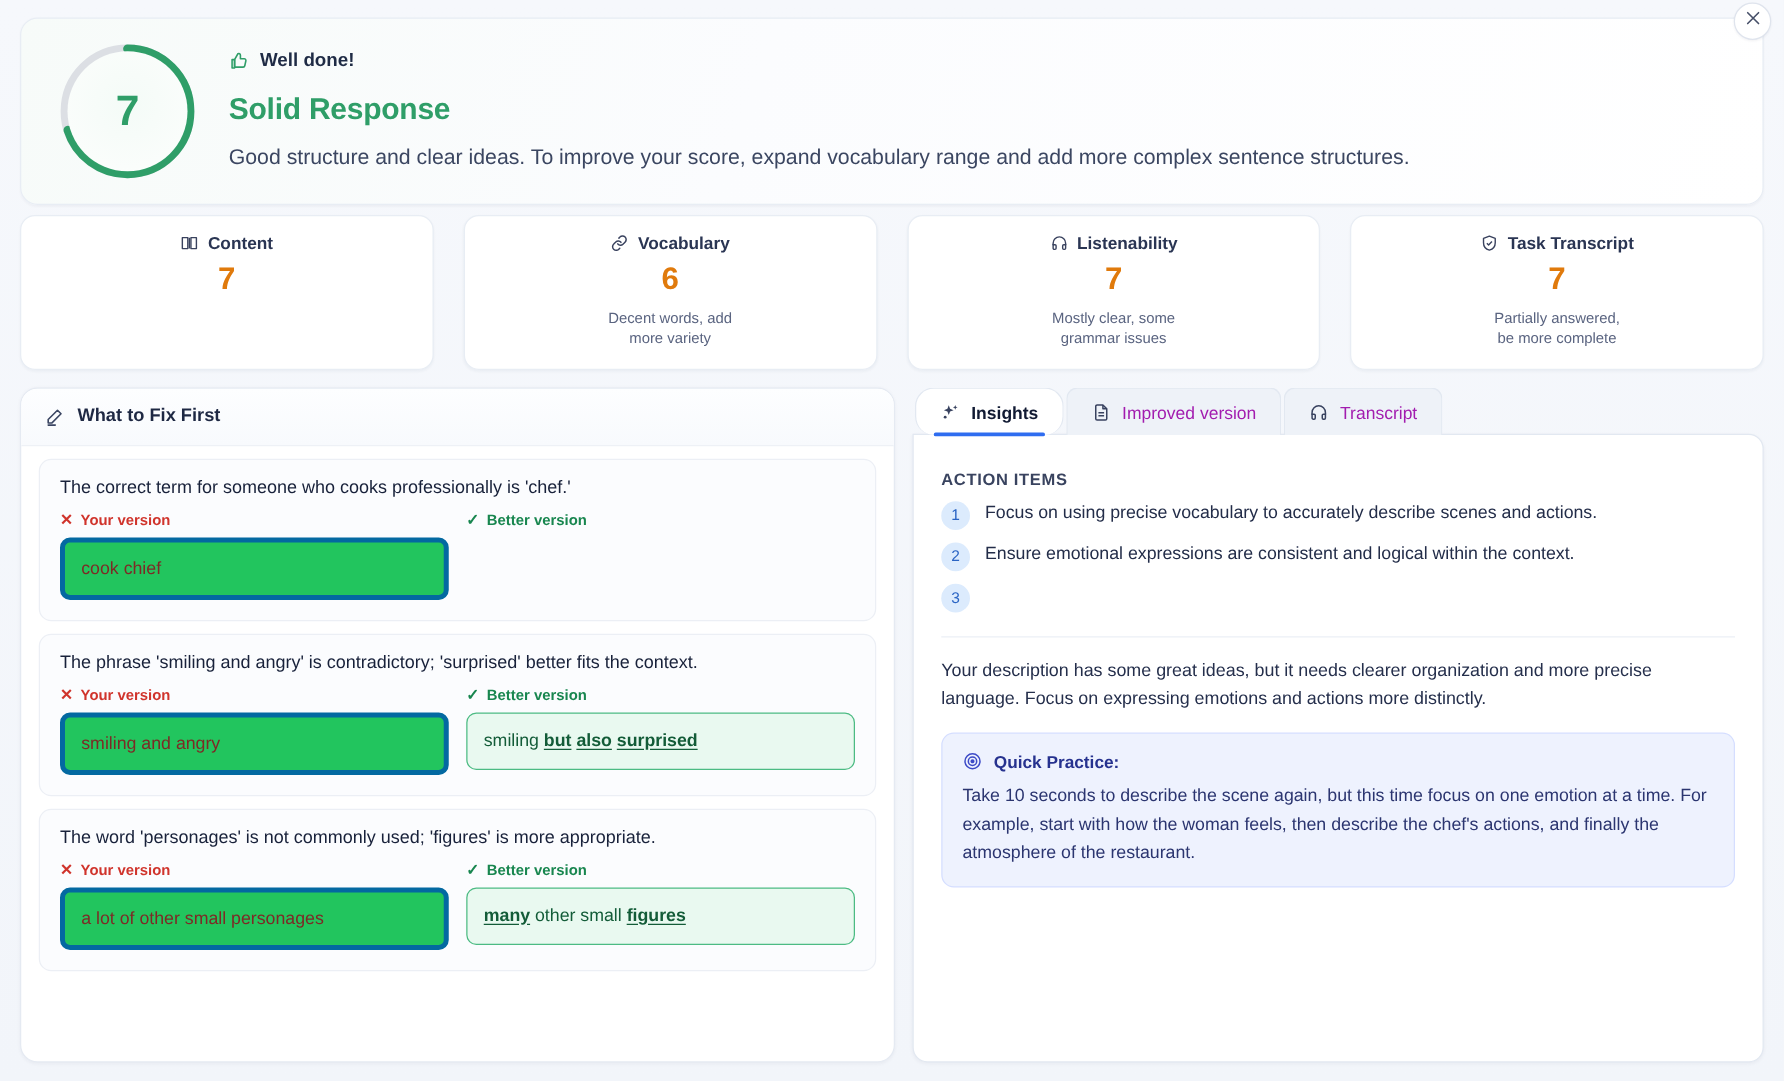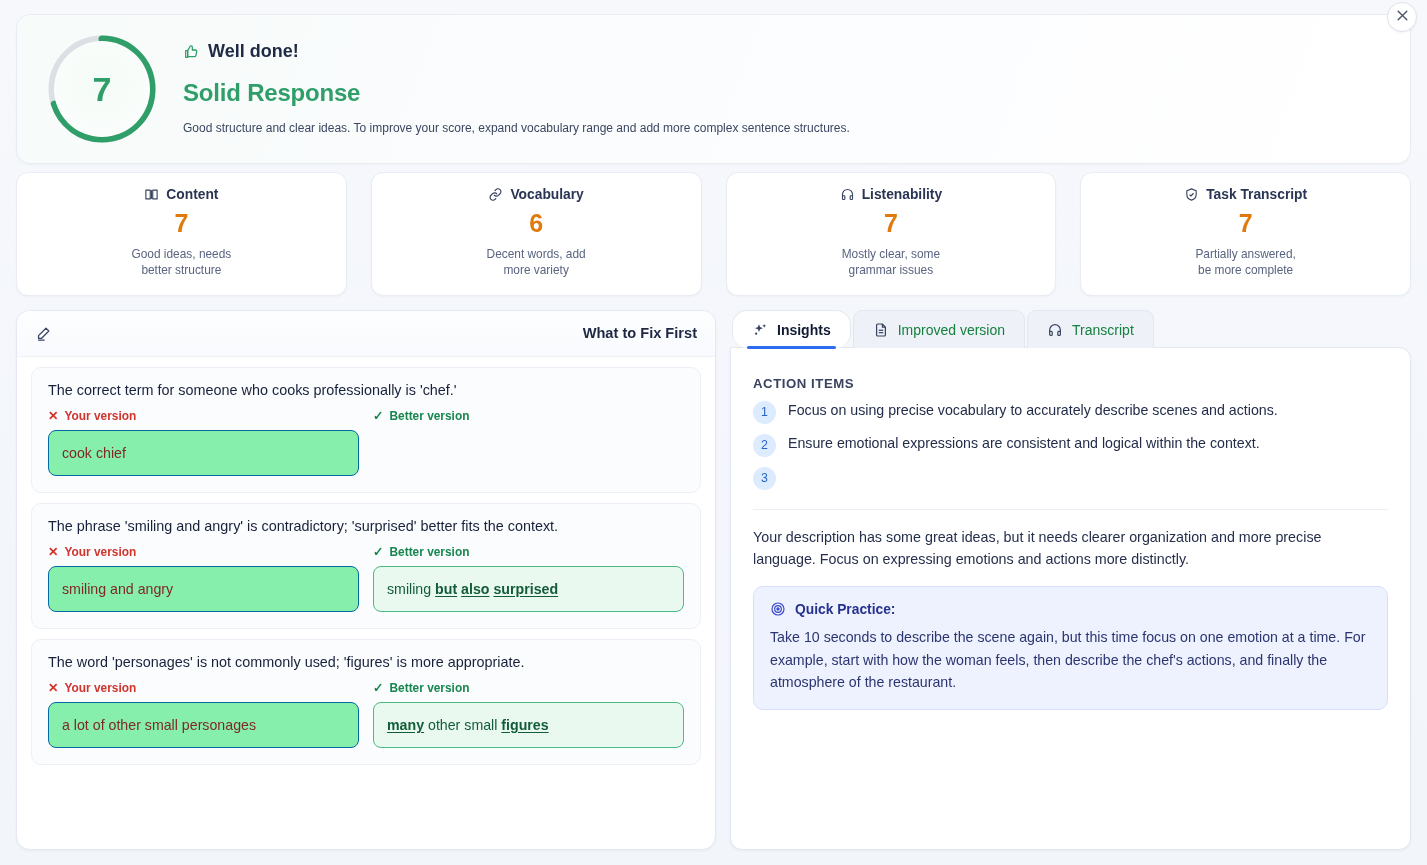--- a/index.html
+++ b/index.html
@@ -45,30 +45,30 @@
     background: radial-gradient(circle at 50% 45%, #f4fbf7 0%, #fafdfb 70%, #ffffff 100%);
   }
   .ring-score {
     position: absolute; inset: 0;
     display: flex; align-items: center; justify-content: center;
     font-size: 34px; font-weight: bold; color: #2f9e68;
   }
   .hero-text { flex: 1; min-width: 0; }
   .hero-kicker {
     display: flex; align-items: center; gap: 9px;
-    font-size: 18px; font-weight: bold; color: #1f2b45;
+    font-size: 15px; font-weight: bold; color: #1f2b45;
     margin-bottom: 17px;
   }
   .hero-kicker .ic { color: #2f9e68; display: inline-flex; }
   .hero-kicker .ic svg { width: 16px; height: 16px; }
   .hero-title {
     font-size: 24px; font-weight: bold; color: #2f9e68;
     letter-spacing: -.2px; margin-bottom: 13px;
   }
-  .hero-desc { font-size: 12px; color: #3b4661; line-height: 1.35; }
+  .hero-desc { font-size: 17px; color: #3b4661; line-height: 1.35; }
 
   
   .metrics {
     margin: 8px 8px 0 8px;
     display: grid; grid-template-columns: repeat(4, 1fr); gap: 24px;
   }
   .metric {
     background: #ffffff; border: 1px solid #e8edf4; border-radius: 12px;
     padding: 14px 10px 16px; text-align: center;
     box-shadow: 0 1px 2px rgba(30,40,70,.04);
@@ -92,21 +92,20 @@
   
   .fix-panel {
     background: #ffffff; border: 1px solid #e5eaf2; border-radius: 14px;
     display: flex; flex-direction: column; overflow: hidden;
     box-shadow: 0 1px 3px rgba(30,40,70,.05);
   }
   .fix-head {
     display: flex; align-items: center; gap: 10px;
     padding: 14px 18px; border-bottom: 1px solid #eef1f6;
     background: linear-gradient(180deg,#fdfeff 0%,#f8fafd 100%);
-    justify-content: space-between;
   }
   .fix-head .ic { color: #3b4663; display: inline-flex; }
   .fix-head .ic svg { width: 17px; height: 17px; }
   .fix-head-title { font-size: 14.6px; font-weight: bold; color: #1e2843; }
   .fix-list { padding: 10px 14px 14px; overflow: hidden; }
   .fix-card {
     background: #fbfcfe; border: 1px solid #eceff5; border-radius: 10px;
     padding: 14px 16px 16px; margin-bottom: 10px;
   }
   .fix-issue { font-size: 14.4px; color: #18213a; margin-bottom: 11px; }
@@ -115,30 +114,30 @@
     display: flex; align-items: center; gap: 6px;
     font-size: 11.9px; font-weight: bold; margin-bottom: 7px;
   }
   .lab-bad { color: #d0342c; }
   .lab-good { color: #18864f; }
   .fix-label .gl { font-size: 12.5px; line-height: 1; }
   .fix-box {
     border-radius: 8px; padding: 13px 13px; font-size: 14.2px; min-height: 46px;
     display: flex; align-items: center;
   }
-  .box-bad { background: #86efac; border: 1px solid #0369a1; color: #7d2a26; }
+  .box-bad { background: #22c55e; border: 4px solid #0369a1; color: #7d2a26; }
   .box-good { background: #e9f9f0; border: 1px solid #4cbb83; color: #135c38; }
   .box-good u { text-decoration: underline; text-underline-offset: 2px; font-weight: bold; }
 
   
   .right-col { display: flex; flex-direction: column; }
   .tabs { display: flex; gap: 2px; padding-left: 2px; }
   .tab {
     display: flex; align-items: center; gap: 9px;
-    padding: 11px 19px 10px; font-size: 14px; color: #15803d;
+    padding: 11px 19px 10px; font-size: 14px; color: #a21caf;
     background: #eef2f8; border: 1px solid #e2e8f1; border-bottom: none;
     border-radius: 9px 9px 0 0; cursor: pointer; position: relative;
   }
   .tab .ic { display: inline-flex; color: #38425f; }
   .tab .ic svg { width: 16px; height: 16px; }
   .tab.active {
     background: #ffffff; color: #111a33; font-weight: bold;
     border-color: #e2e8f1;
     border-radius: 15px;
   }
@@ -231,21 +230,20 @@
           <span class="ic">
             <svg viewBox="0 0 24 24" fill="none" stroke="currentColor" stroke-width="1.8" stroke-linejoin="round">
               <path d="M3 5h7v14H3z"></path>
               <path d="M14 5h7v14h-7z"></path>
               <line x1="12" y1="5" x2="12" y2="19"></line>
             </svg>
           </span>
           <span>Content</span>
         </div>
         <div class="metric-score">7</div>
-        <div class="metric-note"><span>Good ideas, needs</span><br><span>better structure</span></div>
       </div>
       <div class="metric">
         <div class="metric-head">
           <span class="ic">
             <svg viewBox="0 0 24 24" fill="none" stroke="currentColor" stroke-width="1.9" stroke-linecap="round">
               <path d="M10 13a4.5 4.5 0 006.6.4l2.6-2.6a4.6 4.6 0 10-6.5-6.5L11.4 5.6"></path>
               <path d="M14 11a4.5 4.5 0 00-6.6-.4l-2.6 2.6a4.6 4.6 0 106.5 6.5l1.2-1.2"></path>
             </svg>
           </span>
           <span>Vocabulary</span>

